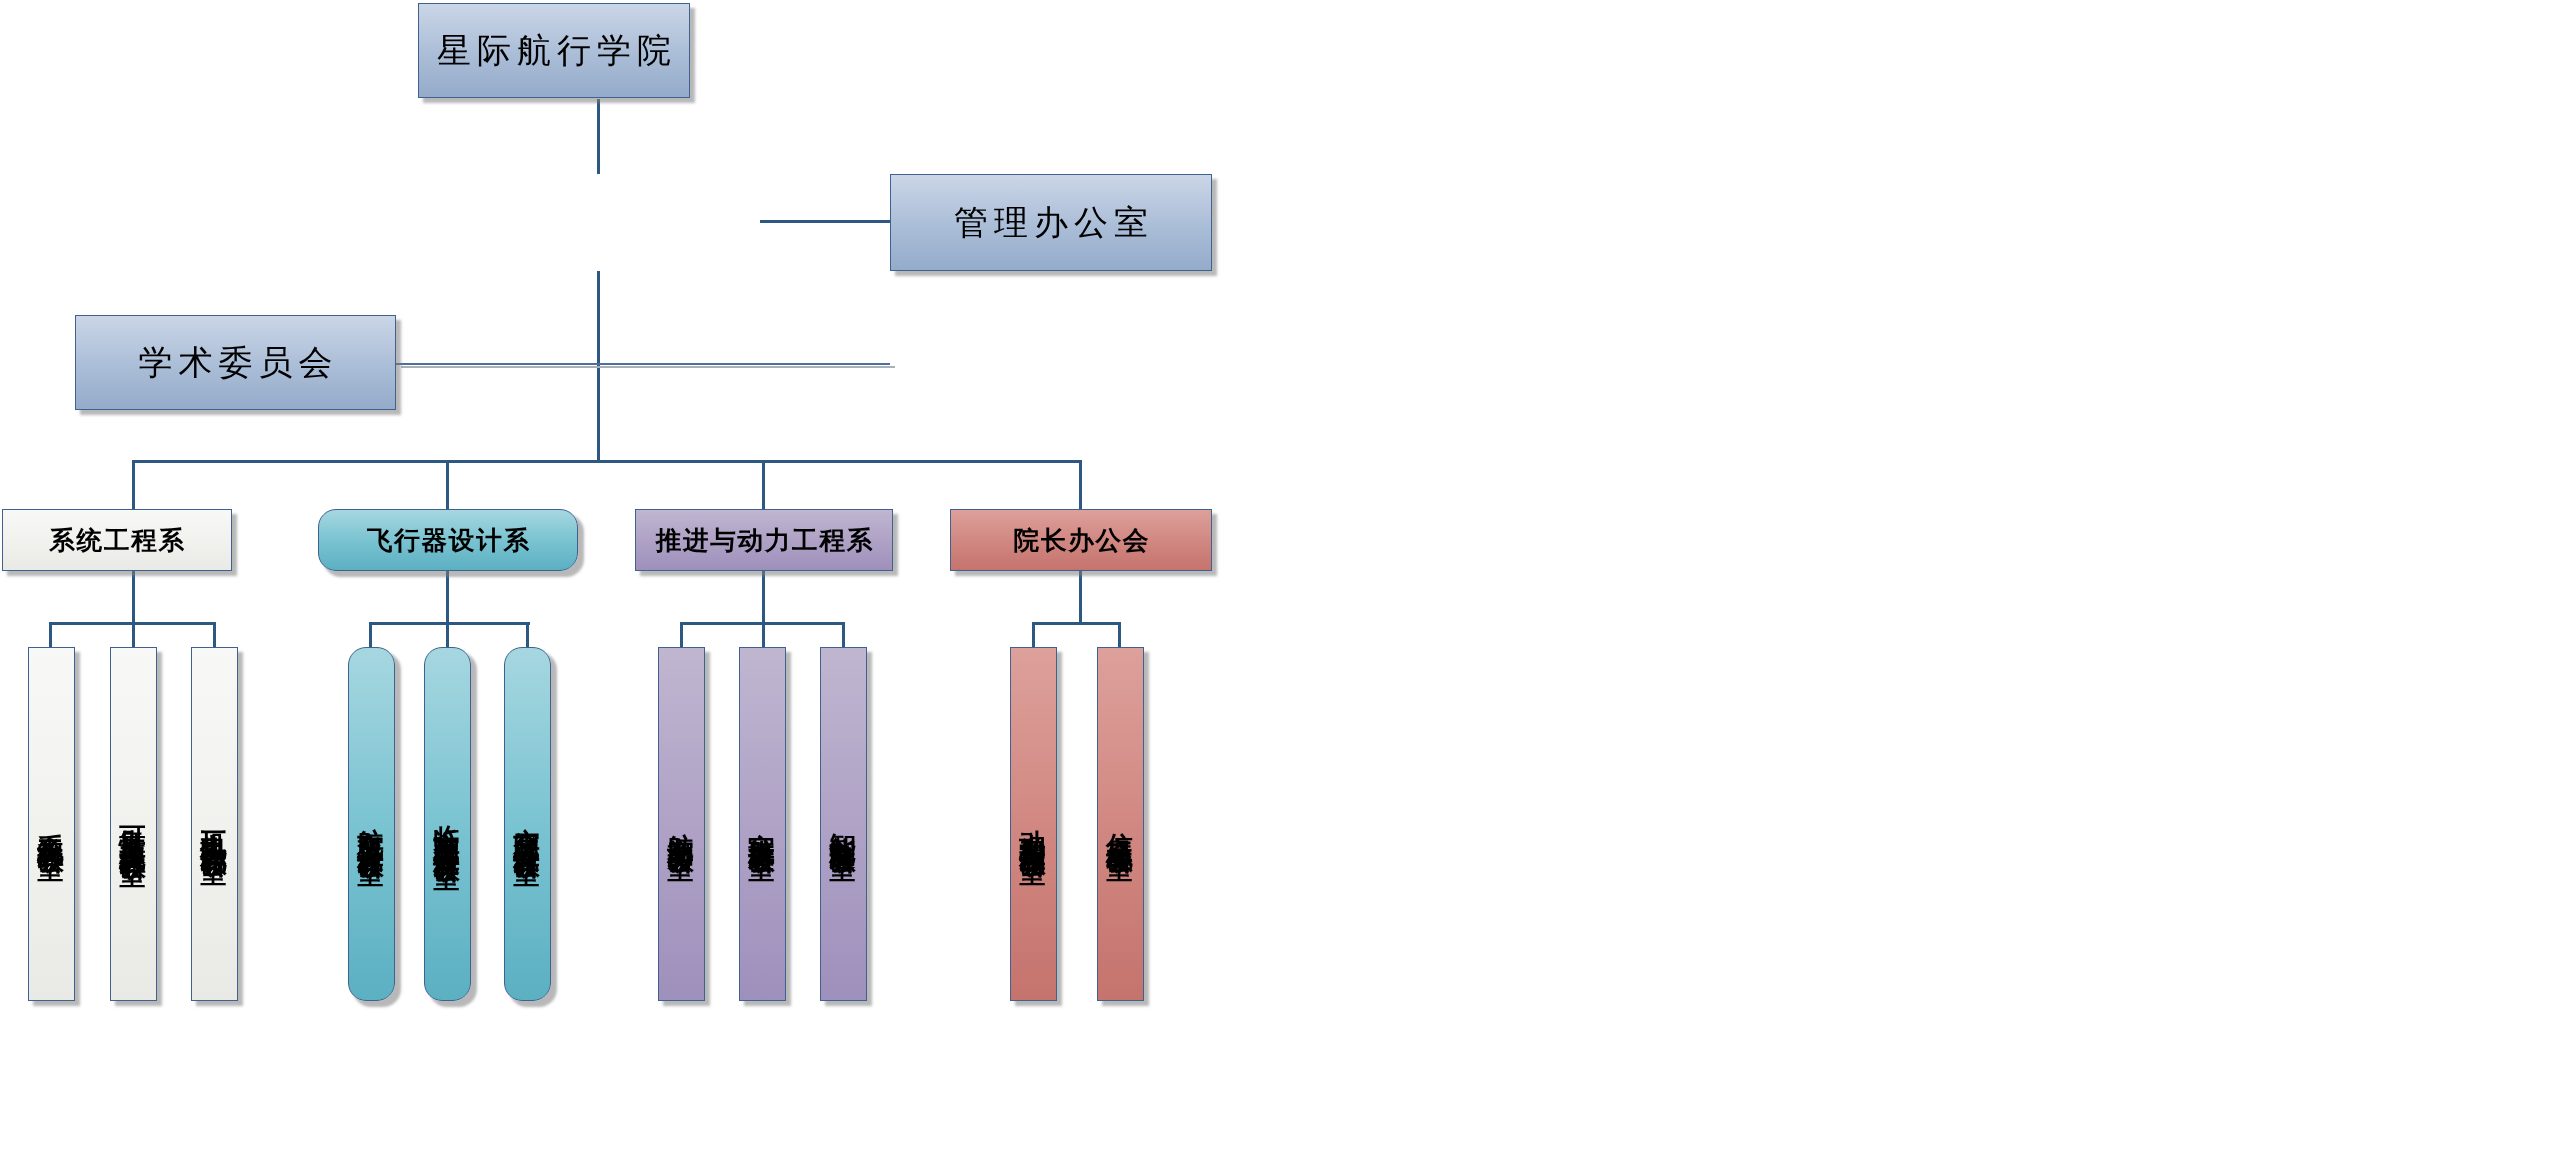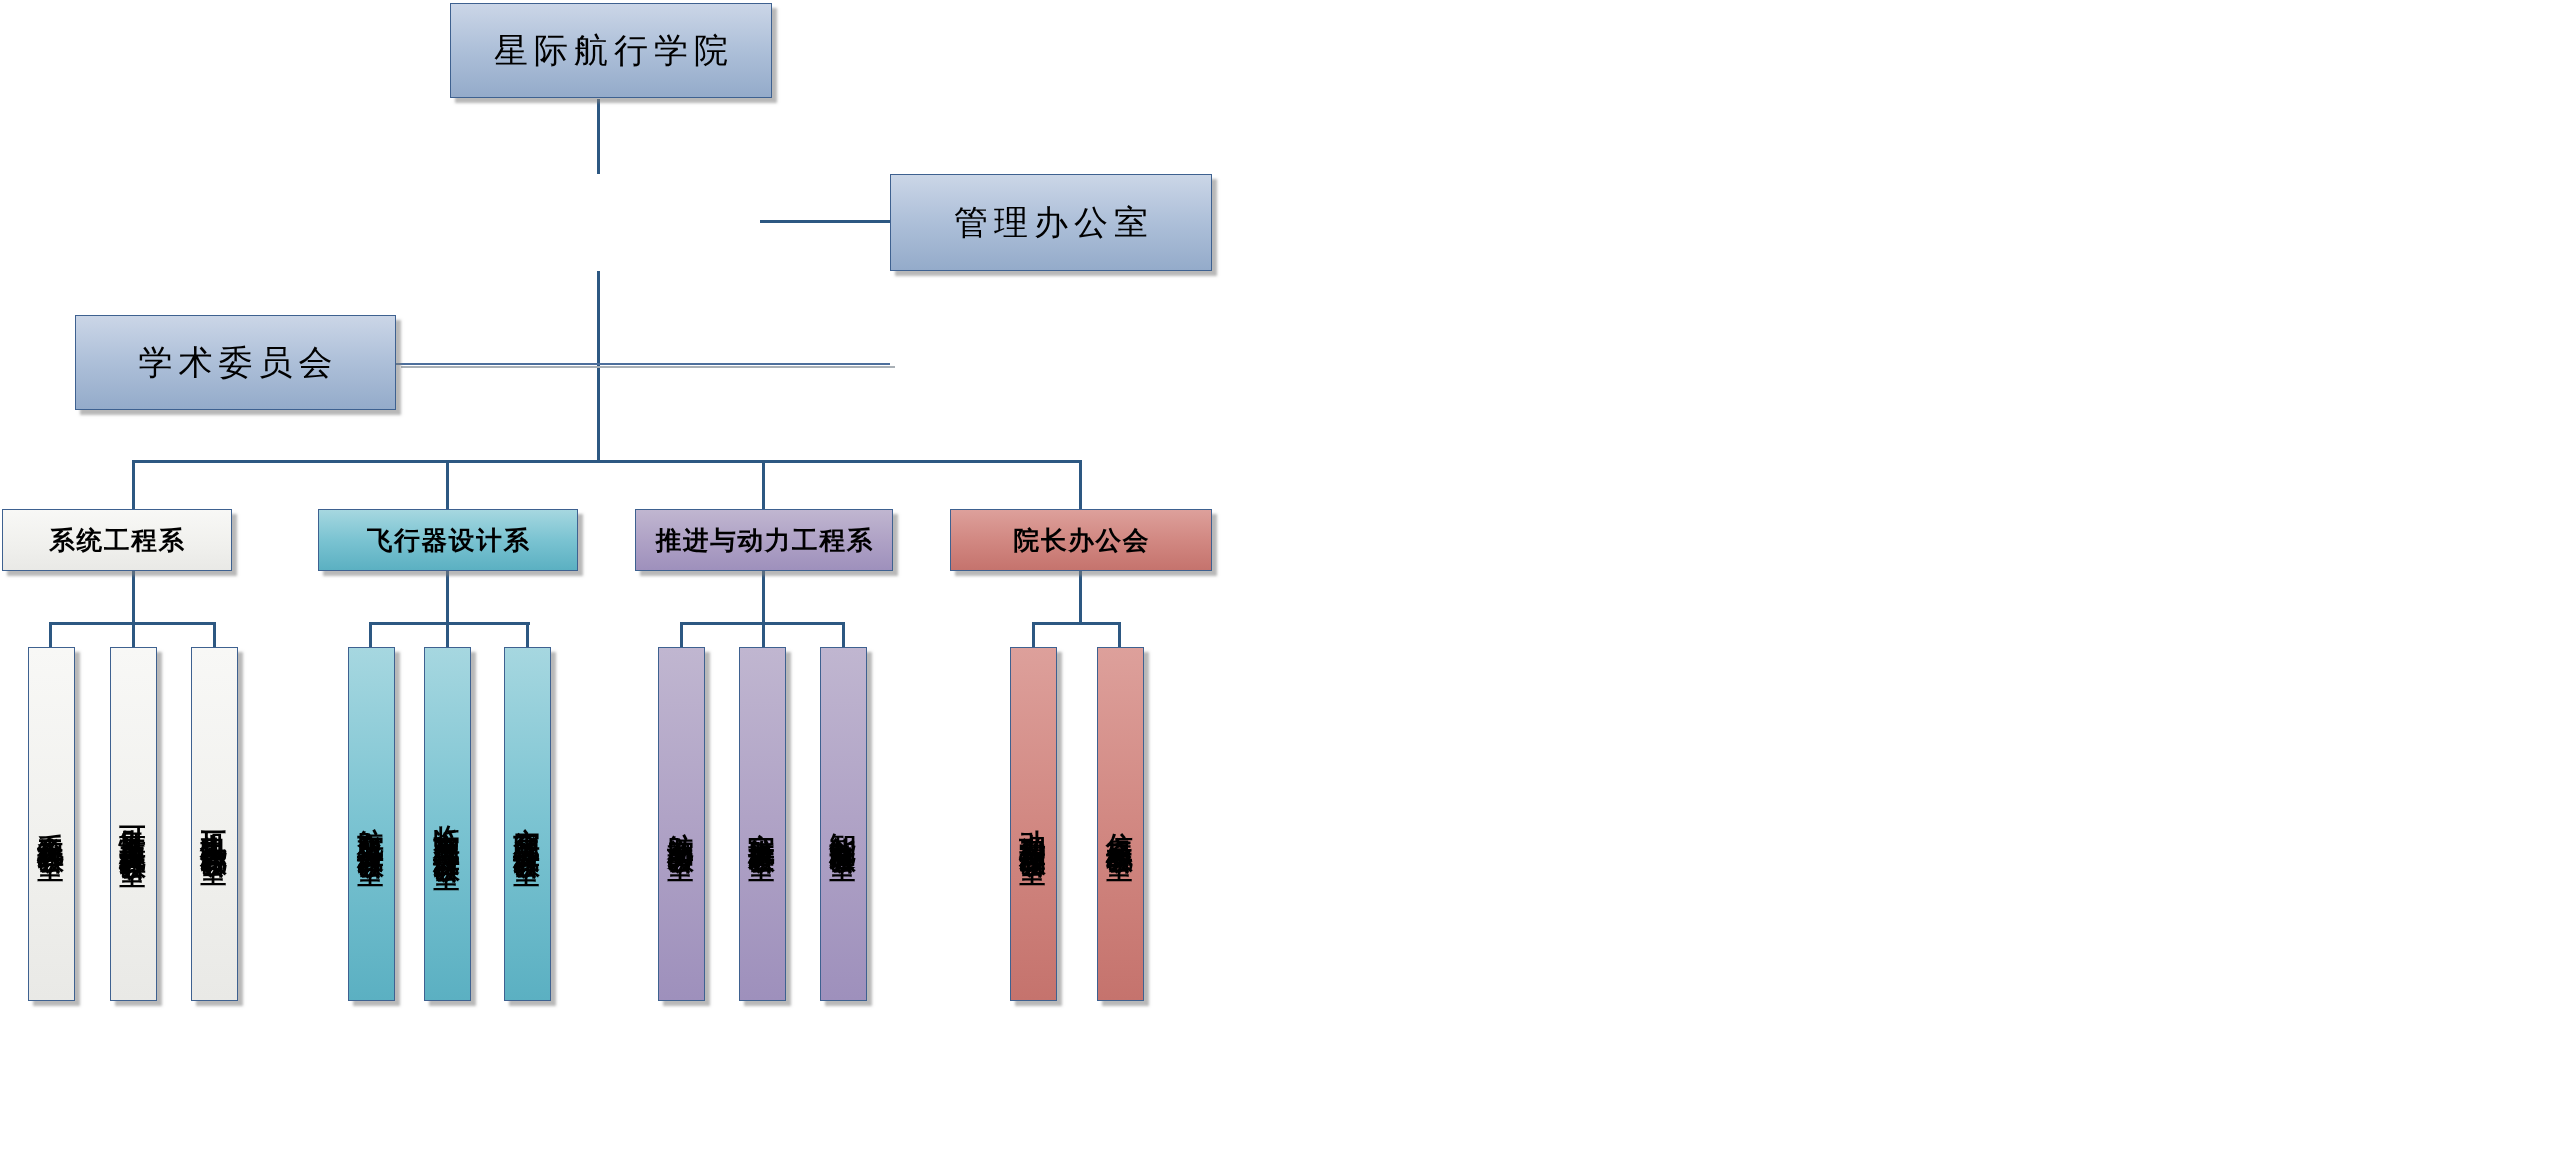--- a/index.html
+++ b/index.html
@@ -5,21 +5,21 @@
   html,body{margin:0;padding:0;background:#ffffff;}
   body{width:2576px;height:1165px;overflow:hidden;
        font-family:"Liberation Serif","DejaVu Serif",serif;}
   #stage{position:absolute;left:0;top:0;width:2576px;height:1165px;background:#ffffff;}
 
   .box{position:absolute;box-sizing:border-box;display:flex;align-items:center;justify-content:center;
        border:1.7px solid #3e6190;color:#000;text-align:center;
        box-shadow:5.1px 5.1px 2.6px rgba(125,125,125,.55);}
   .blue  {background:linear-gradient(180deg,#cbd6e7 0%,#aec0d9 48%,#94abca 100%);}
   .grayw {background:linear-gradient(180deg,#f8f8f6 0%,#f0f0ed 60%,#e9e9e6 100%);}
-  .teal  {background:linear-gradient(180deg,#a6d7e0 0%,#7cc4d2 48%,#5bb0c2 100%);}
+  .teal  {background:linear-gradient(180deg,#a6d7e0 0%,#7cc4d2 48%,#5bb0c2 100%);border-radius:18px;}
   .purple{background:linear-gradient(180deg,#c0b6d0 0%,#b0a3c6 48%,#9e90bc 100%);}
   .red   {background:linear-gradient(180deg,#dda09b 0%,#d28983 48%,#c5736d 100%);}
 
   .lvl1{font-size:34px;letter-spacing:6px;padding-left:6px;}
   .dept{font-size:25.6px;font-weight:bold;letter-spacing:1.7px;padding-left:1.7px;}
   .vert{writing-mode:vertical-rl;text-orientation:upright;
         font-size:26.4px;font-weight:bold;letter-spacing:3.4px;}
 
   .line{position:absolute;background:#2d5882;}
   .line-committee{position:absolute;background:#4d6f9c;height:1.7px;}
@@ -54,21 +54,21 @@
   <div class="line" style="left:762px;top:571px;width:2.6px;height:77px;"></div>
   <div class="line" style="left:680px;top:622px;width:164px;height:2.6px;"></div>
   <div class="line" style="left:680px;top:622px;width:2.6px;height:25.6px;"></div>
   <div class="line" style="left:842px;top:622px;width:2.6px;height:25.6px;"></div>
 
   <div class="line" style="left:1079px;top:571px;width:2.6px;height:54px;"></div>
   <div class="line" style="left:1032px;top:622px;width:89px;height:2.6px;"></div>
   <div class="line" style="left:1032px;top:622px;width:2.6px;height:25.6px;"></div>
   <div class="line" style="left:1118px;top:622px;width:2.6px;height:25.6px;"></div>
 
-  <div class="box blue lvl1" style="left:450px;top:3.4px;width:322px;height:95px;">星际航行学院</div>
+  <div class="box blue lvl1" style="left:418px;top:3.4px;width:272px;height:95px;">星际航行学院</div>
 
   <div class="box blue lvl1" style="left:890px;top:174px;width:322px;height:97px;">管理办公室</div>
 
   <div class="box blue lvl1" style="left:75px;top:315px;width:321px;height:95px;">学术委员会</div>
 
   <div class="box grayw dept" style="left:1.7px;top:509px;width:230px;height:62px;">系统工程系</div>
   <div class="box teal dept" style="left:318px;top:509px;width:260px;height:62px;">飞行器设计系</div>
   <div class="box purple dept" style="left:635px;top:509px;width:258px;height:62px;">推进与动力工程系</div>
   <div class="box red dept" style="left:950px;top:509px;width:262px;height:62px;">院长办公会</div>
 

